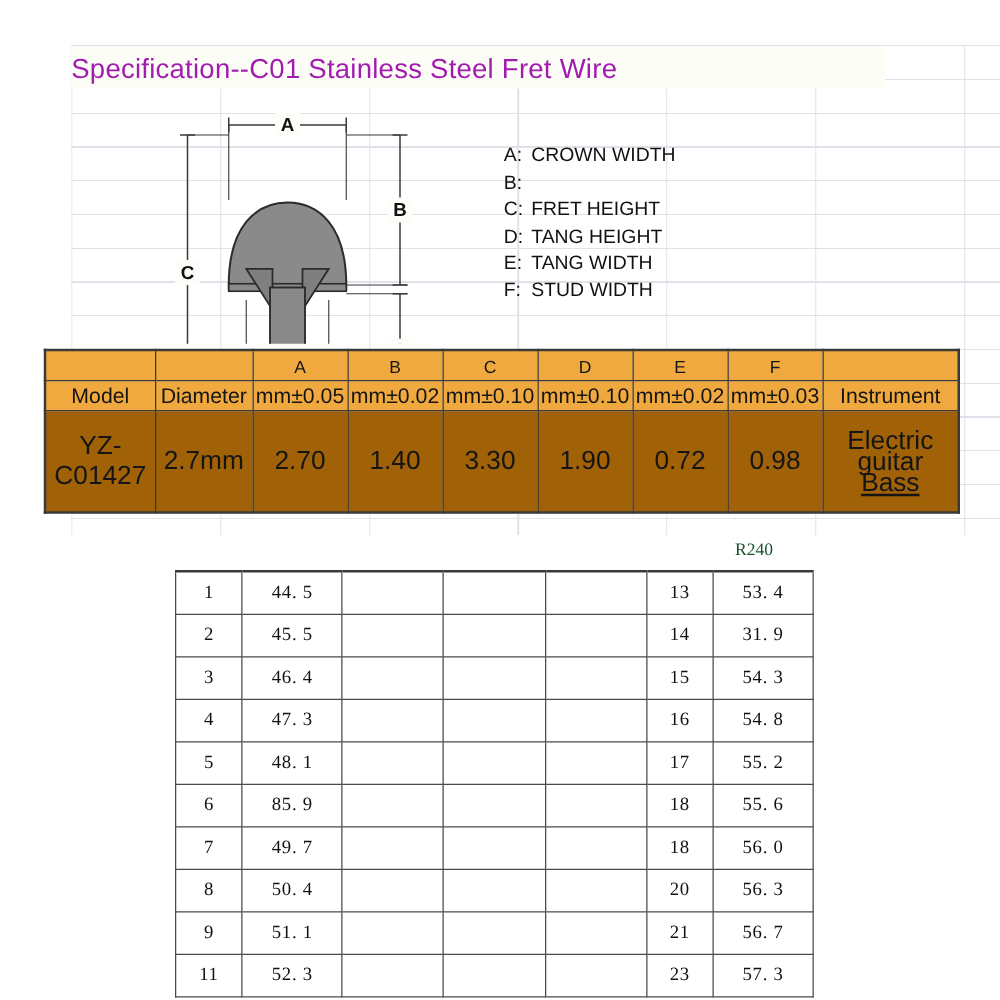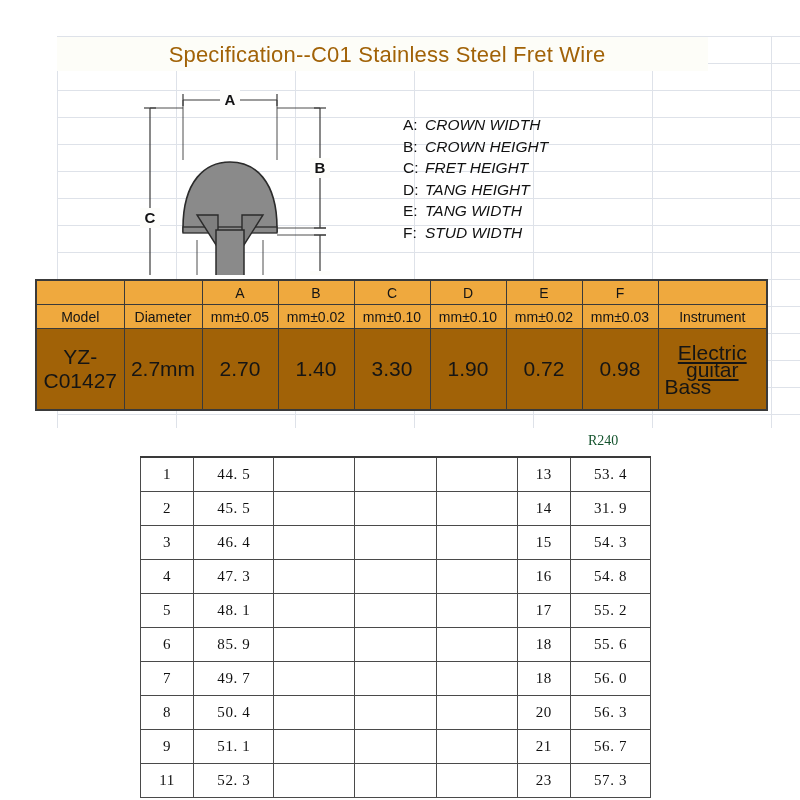--- a/index.html
+++ b/index.html
@@ -24,32 +24,32 @@
   .grid-mask-bottom{position:absolute;left:0;top:428px;width:800px;height:372px;background:#fff;}
   .grid-mask-left{position:absolute;left:0;top:0;width:57px;height:800px;background:#fff;}
 
   
   .title-band{
     position:absolute;left:57px;top:37px;width:651px;height:34px;
     background:#fdfdf8;
   }
   .title{
     position:absolute;left:57px;top:40px;width:660px;height:30px;
-    text-align:center;font-size:22px;color:#a16207;
+    font-size:22px;color:#a21caf;
     letter-spacing:.2px;line-height:30px;white-space:nowrap;
   }
 
   
   .legend{
     position:absolute;left:403px;top:114px;width:210px;
     font-size:15.5px;color:#111;line-height:21.5px;
   }
   .legend-row{display:flex;white-space:nowrap;}
   .legend-key{width:22px;display:inline-block;}
-  .legend-val{display:inline-block;font-style:italic;}
+  .legend-val{display:inline-block;}
 
   
   .diagram{position:absolute;left:130px;top:80px;width:250px;height:195px;}
   .diagram svg{display:block;}
 
   
   .spec-wrap{
     position:absolute;left:35px;top:279px;width:731px;
   }
   table.spec{
@@ -59,31 +59,31 @@
     background:#fff;
   }
   table.spec th, table.spec td{
     border:1px solid #3a3a3a;
     text-align:center;vertical-align:middle;
     font-weight:normal;
     color:#151515;
   }
   table.spec th{
     background:#EFA93E;
-    height:21px;font-size:14px;
+    height:21px;font-size:17px;
   }
   table.spec th.letter{height:21px;font-size:14px;}
   table.spec td{height:78px;font-size:21px;background:#a16207;}
   .c-model{width:88px;}
   .c-dia{width:78px;}
   .c-ab{width:76px;}
   .c-inst{width:109px;}
   .inst-cell{font-size:12.5px;line-height:17px;padding:0 6px;}
-  .inst-1{display:block;text-align:center;text-decoration:underline;}
-  .inst-2{display:block;text-align:left;}
+  .inst-1{display:block;text-align:center;}
+  .inst-2{display:block;text-align:center;text-decoration:underline;}
 
   
   .r240{
     position:absolute;left:588px;top:433px;font-size:14px;color:#14532d;
     font-family:"Liberation Serif", serif;
   }
 
   
   .fret-wrap{position:absolute;left:140px;top:456px;width:511px;}
   table.fret{
@@ -184,21 +184,20 @@
     </svg>
   </div>
 
   <div class="legend">
     <div class="legend-row">
       <span class="legend-key">A:</span>
       <span class="legend-val">CROWN WIDTH</span>
     </div>
     <div class="legend-row">
       <span class="legend-key">B:</span>
-      <span class="legend-val">CROWN HEIGHT</span>
     </div>
     <div class="legend-row">
       <span class="legend-key">C:</span>
       <span class="legend-val">FRET HEIGHT</span>
     </div>
     <div class="legend-row">
       <span class="legend-key">D:</span>
       <span class="legend-val">TANG HEIGHT</span>
     </div>
     <div class="legend-row">

